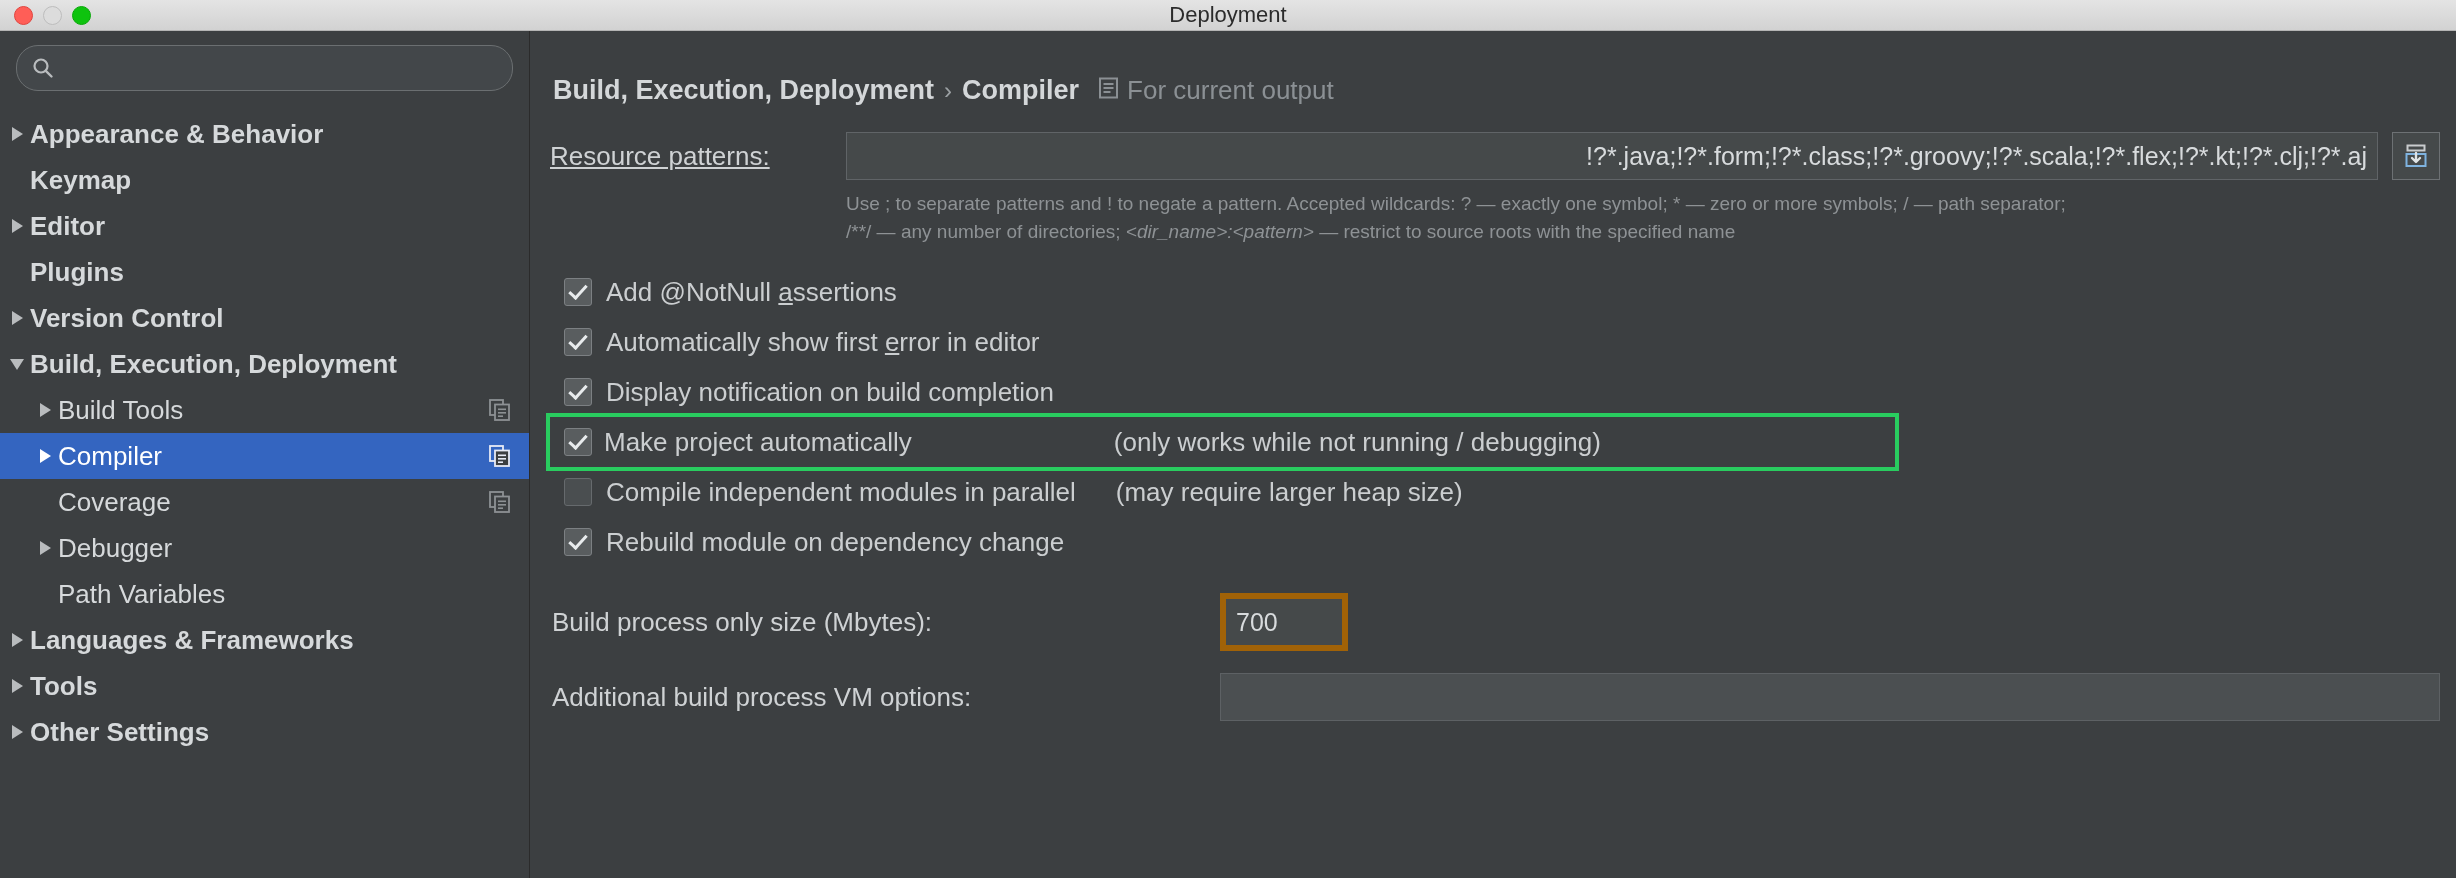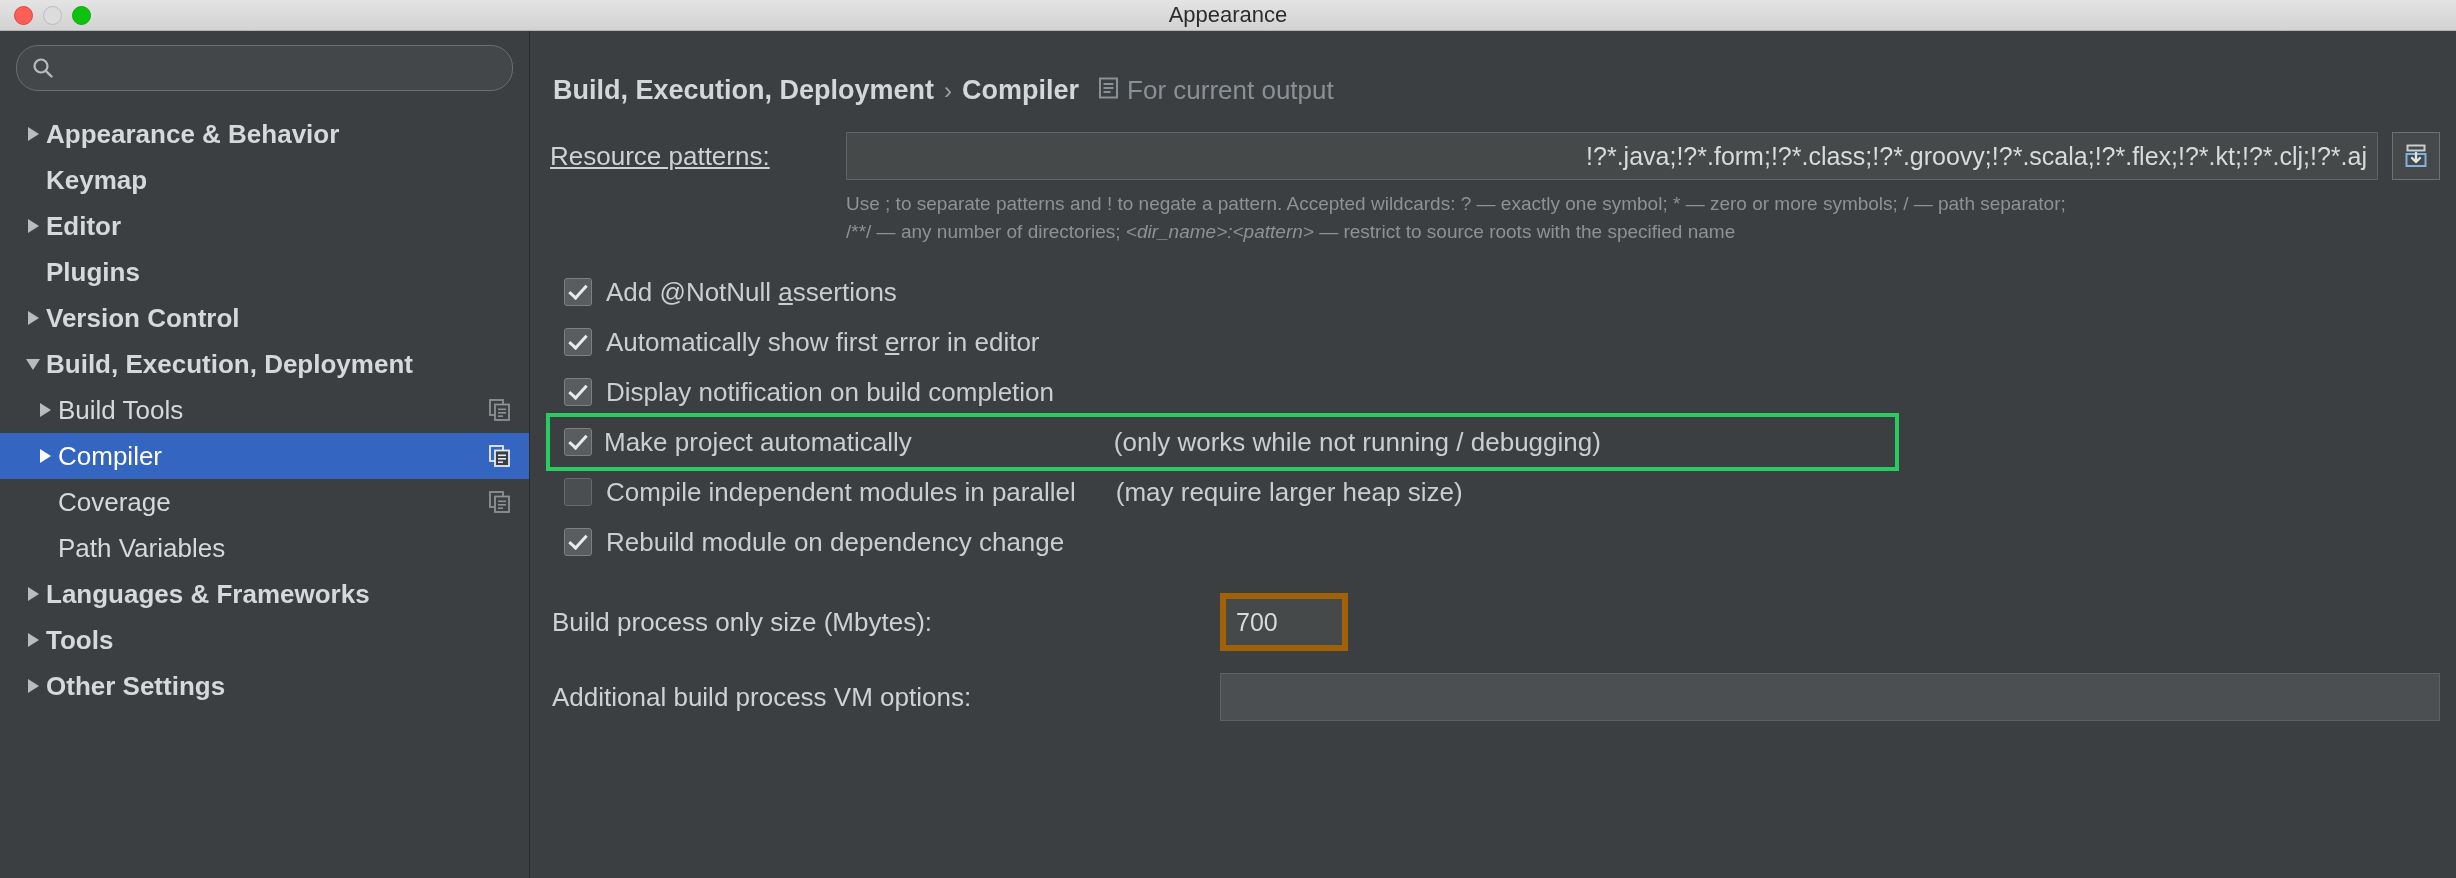--- a/index.html
+++ b/index.html
@@ -100,21 +100,21 @@
   .tree-row .arrow {
     width: 26px; min-width: 26px;
     display: flex; align-items: center; justify-content: center;
     color: #b9bcbe;
   }
   .tree-row.selected .arrow { color: #ffffff; }
   .tri-r { width:0;height:0;border-left:11px solid currentColor;border-top:7px solid transparent;border-bottom:7px solid transparent; }
   .tri-d { width:0;height:0;border-top:11px solid currentColor;border-left:7px solid transparent;border-right:7px solid transparent; }
   .tree-row .label { flex: 1; }
   .tree-row.top > .label { font-weight: bold; }
-  .tree-row.lvl1 { padding-left: 20px; }
+  .tree-row.lvl1 { padding-left: 4px; }
   .tree-row.lvl2 { padding-left: 32px; }
   .tree-row.lvl2 .label { font-weight: normal; }
   .copy-icon { color: #8d9194; display:flex; align-items:center; }
   .tree-row.selected .copy-icon { color: #e7eaf5; }
 
   
   .main {
     flex: 1;
     min-width: 0;
     background: #3c3f41;
@@ -260,21 +260,21 @@
 <body>
 
 <div id="app">
 
   <div class="titlebar">
     <div class="traffic">
       <span class="light close"></span>
       <span class="light min"></span>
       <span class="light zoom"></span>
     </div>
-    <div class="window-title">Appearance</div>
+    <div class="window-title">Deployment</div>
   </div>
 
   <div class="body">
 
     <div class="sidebar">
       <div class="search-wrap">
         <div class="search-box">
           <span>
             <svg width="24" height="24" viewBox="0 0 24 24" fill="none">
               <circle cx="10" cy="10" r="6.5" stroke="#b9bcbe" stroke-width="2.2"></circle>
@@ -352,20 +352,26 @@
             <span class="label">Coverage</span>
             <span class="copy-icon">
               <svg width="22" height="22" viewBox="0 0 22 22">
                 <rect x="1" y="1" width="13" height="15" fill="none" stroke="currentColor" stroke-width="1.8"></rect>
                 <rect x="6" y="5.5" width="14" height="15.5" fill="#3c3f41" stroke="currentColor" stroke-width="1.8"></rect>
                 <rect x="9" y="9.5" width="8" height="1.6" fill="currentColor"></rect>
                 <rect x="9" y="13" width="8" height="1.6" fill="currentColor"></rect>
                 <rect x="9" y="16.4" width="5" height="1.6" fill="currentColor"></rect>
               </svg>
             </span>
+          </div>
+          <div class="tree-row lvl2">
+            <span class="arrow">
+              <span class="tri-r"></span>
+            </span>
+            <span class="label">Debugger</span>
           </div>
           <div class="tree-row lvl2">
             <span class="arrow"></span>
             <span class="label">Path Variables</span>
           </div>
           <div class="tree-row lvl1 top">
             <span class="arrow">
               <span class="tri-r"></span>
             </span>
             <span class="label">Languages &amp; Frameworks</span>

